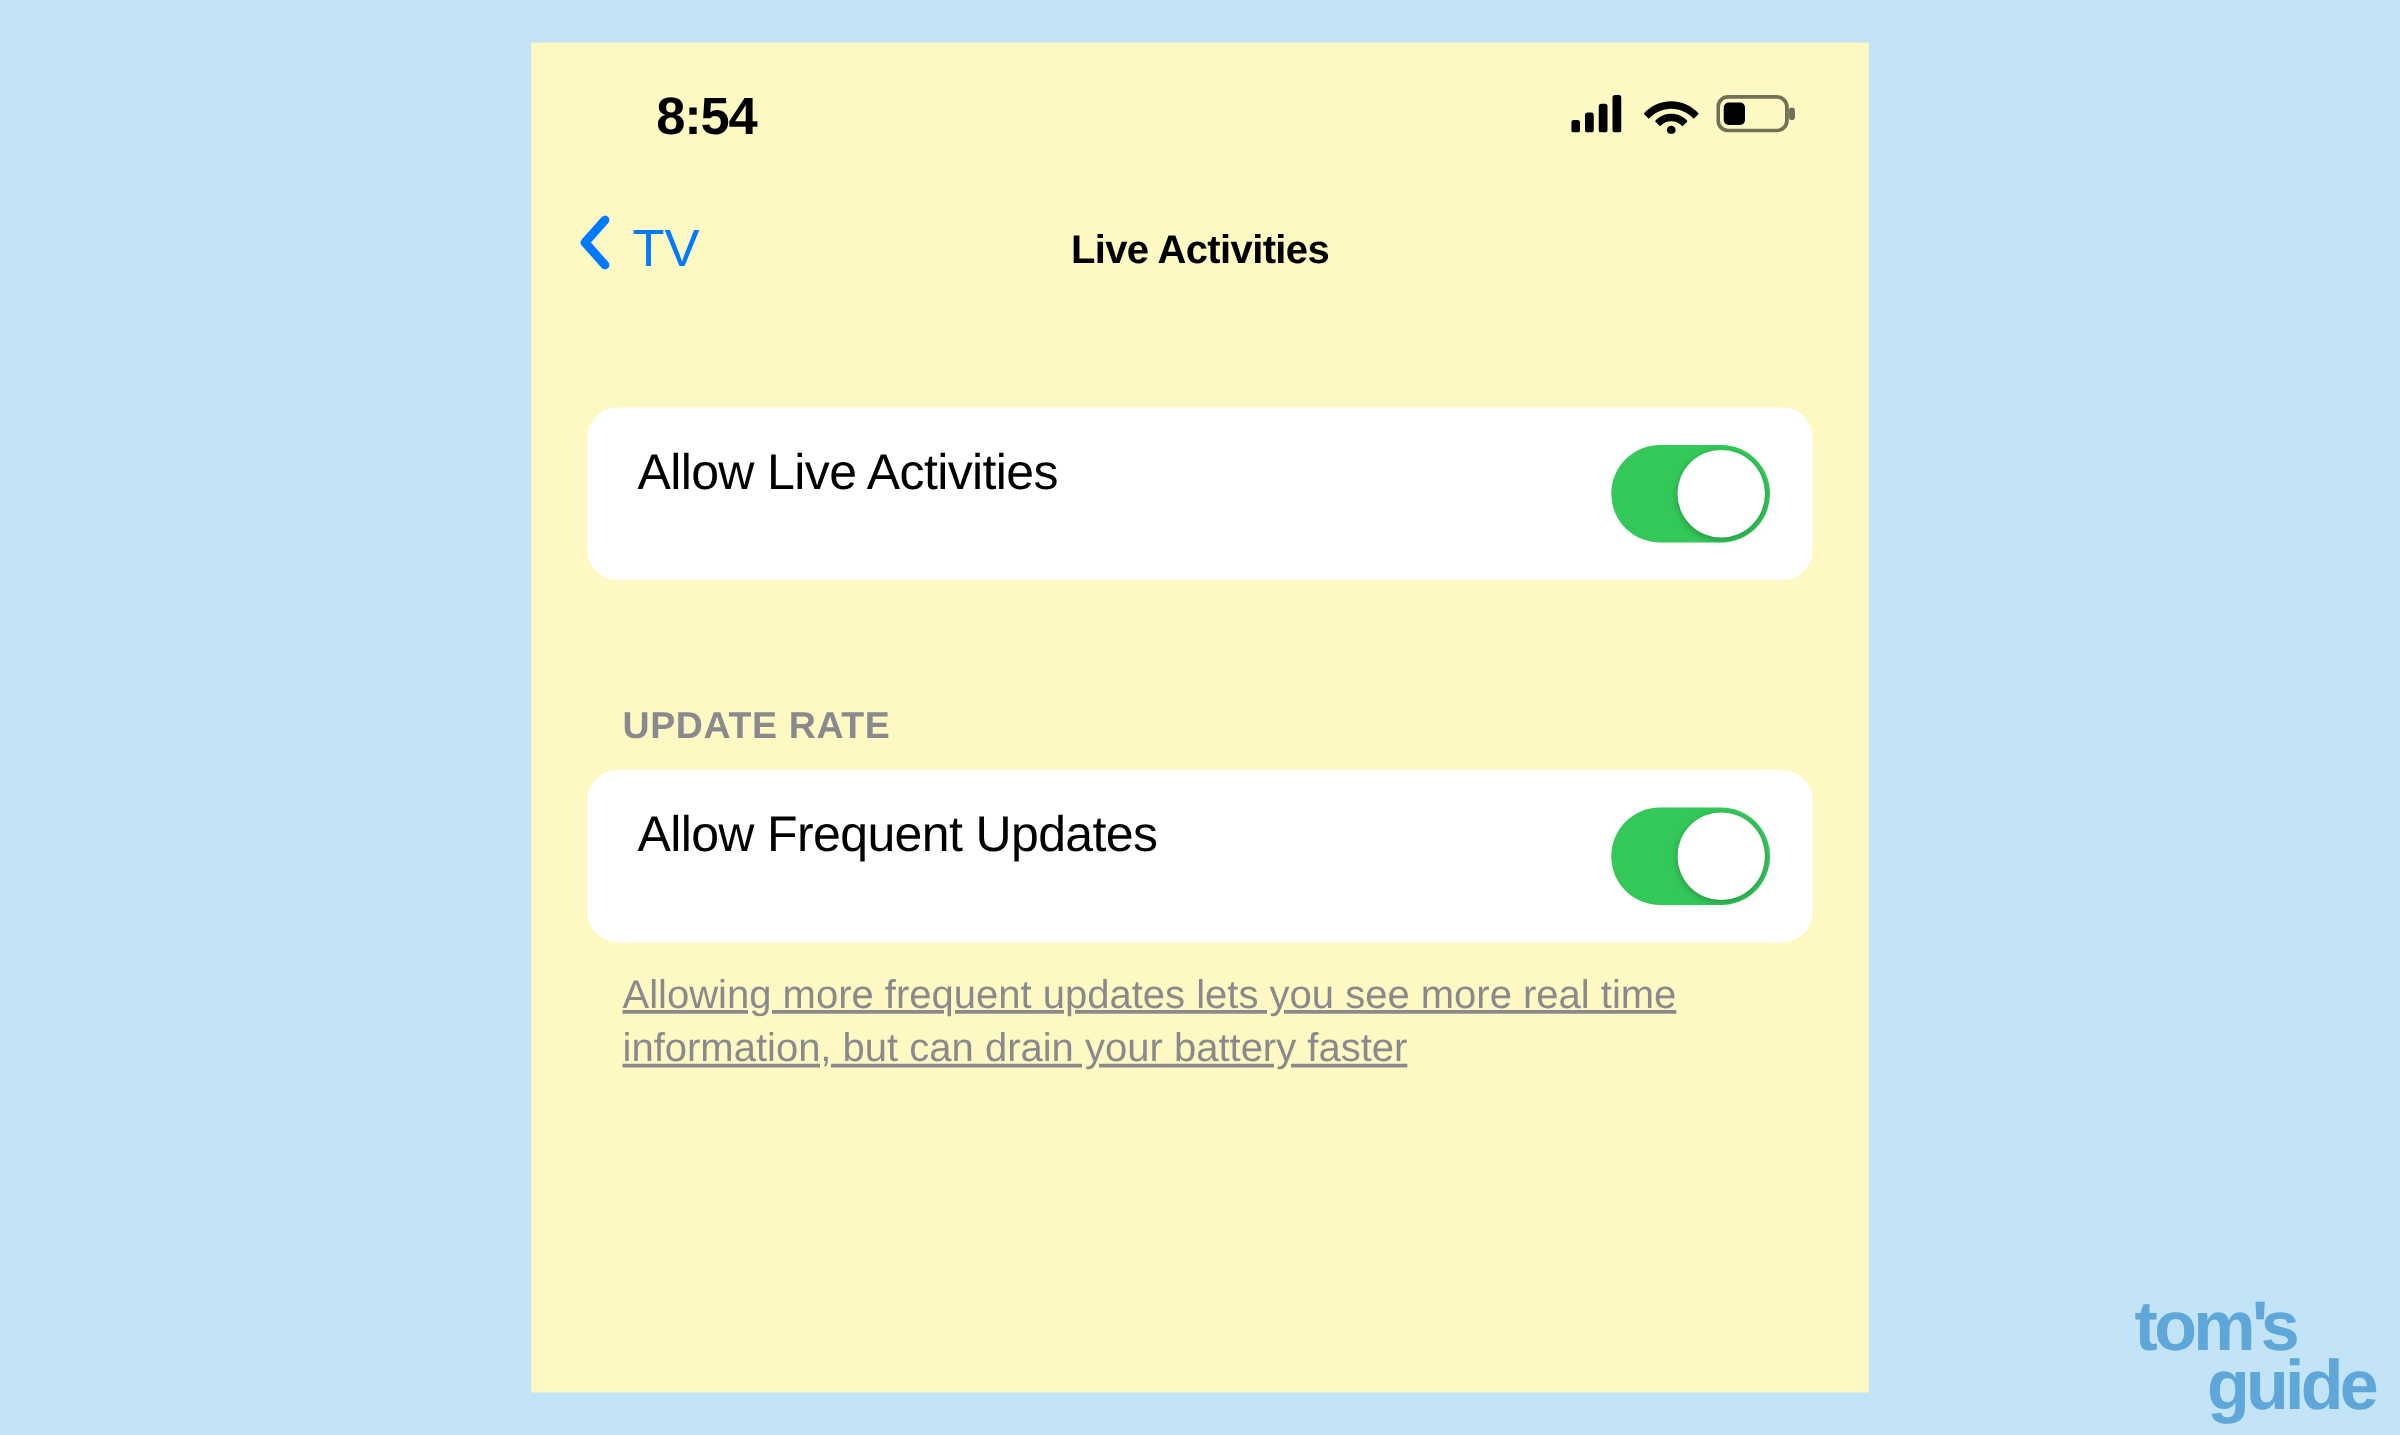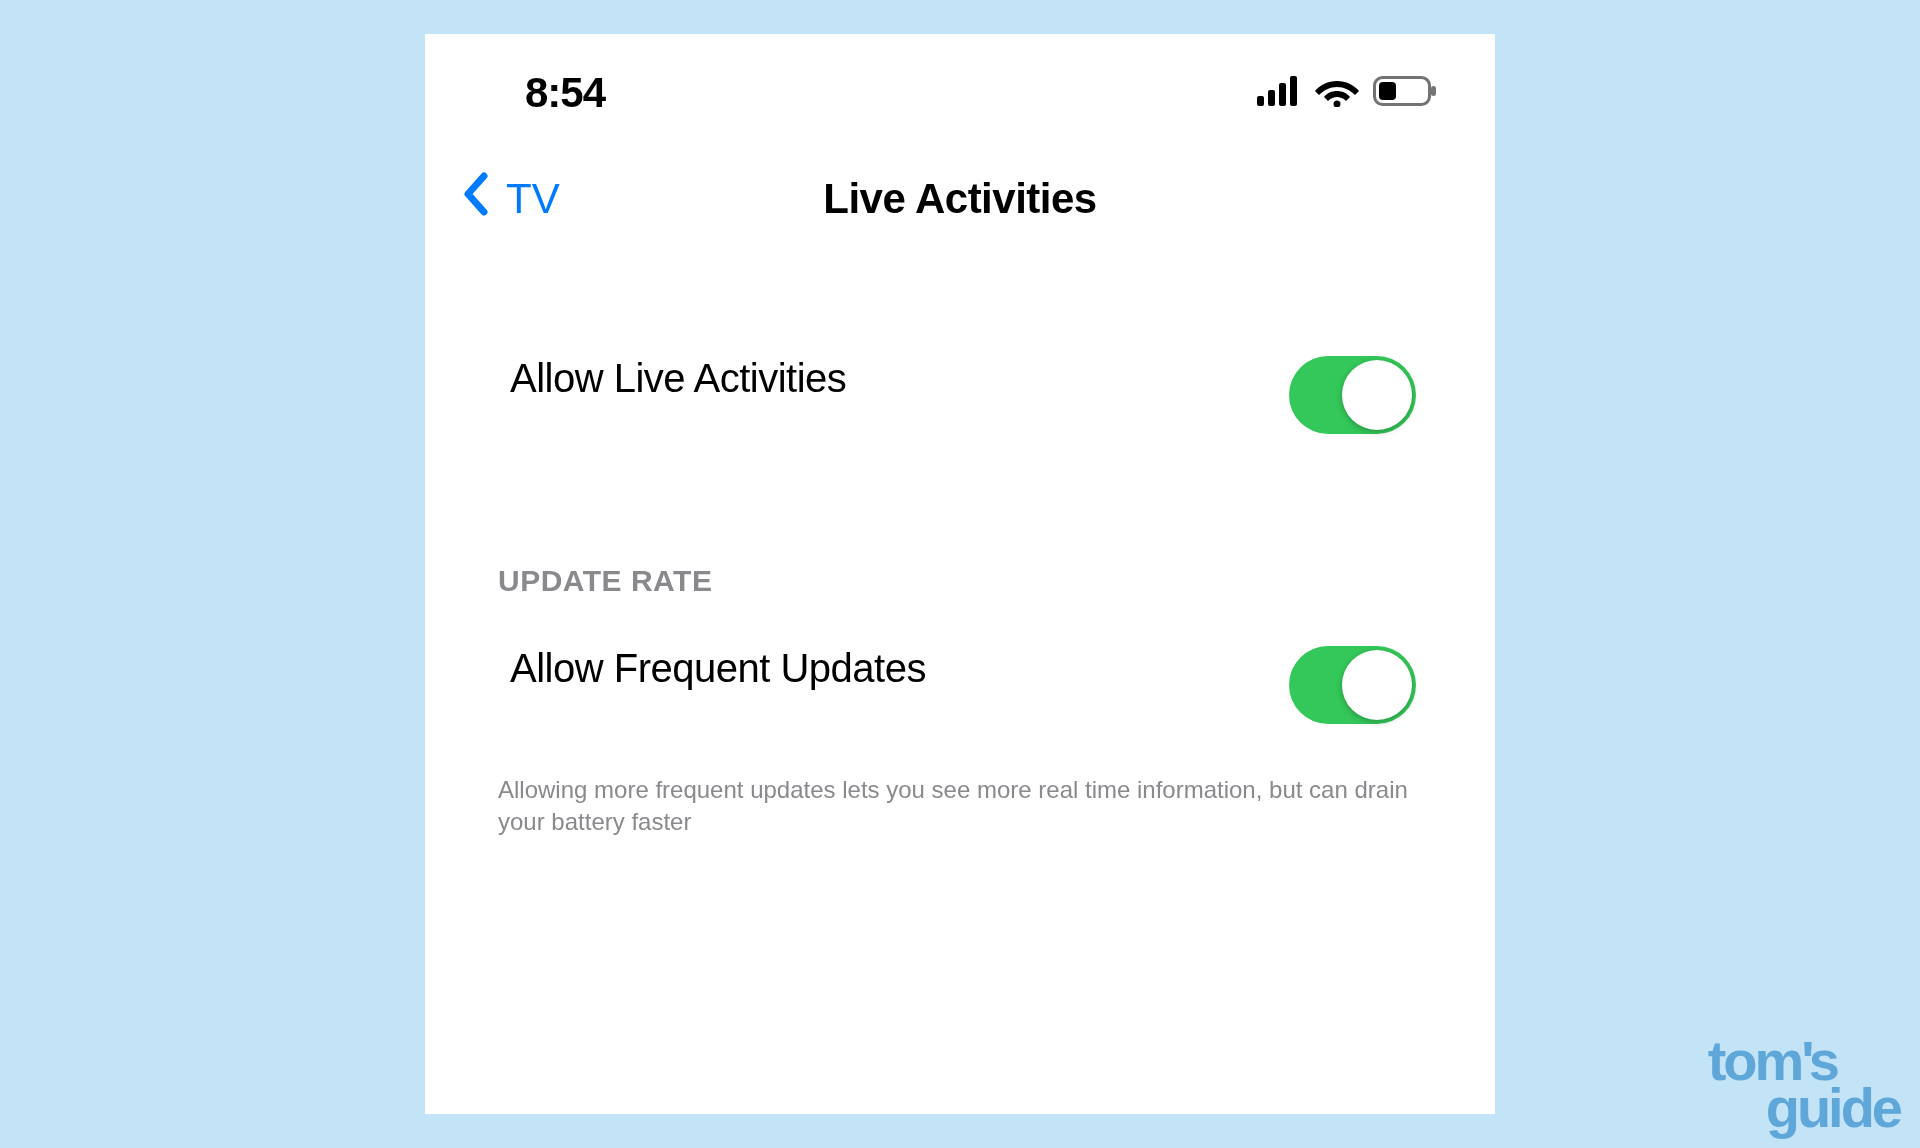--- a/index.html
+++ b/index.html
@@ -13,21 +13,21 @@
       background: #c3e3f7;
       display: flex;
       align-items: center;
       justify-content: center;
       font-family: -apple-system, "Helvetica Neue", Helvetica, Arial, sans-serif;
       position: relative;
     }
     .device {
       width: 1070px;
       height: 1080px;
-      background: #ffffff;
+      background: #fef9c3;
       position: relative;
     }
     .status-bar {
       display: flex;
       justify-content: space-between;
       align-items: center;
       padding: 35px 58px 0 100px;
     }
     .status-time {
       font-size: 42px;
@@ -57,21 +57,21 @@
       z-index: 2;
     }
     .back-label {
       margin-left: 14px;
     }
     .nav-title {
       position: absolute;
       left: 0;
       right: 0;
       text-align: center;
-      font-size: 42px;
+      font-size: 32px;
       font-weight: 600;
       color: #000;
       letter-spacing: -0.5px;
     }
     .content {
       padding: 100px 45px 0 45px;
     }
     .group {
       margin-bottom: 100px;
     }
@@ -90,24 +90,25 @@
       align-items: flex-start;
       justify-content: space-between;
       padding: 30px 34px 30px 40px;
     }
     .cell-label {
       font-size: 40px;
       color: #000;
       letter-spacing: -0.5px;
     }
     .group-footer {
-      font-size: 24px;
+      font-size: 32px;
       line-height: 1.35;
       color: #8a8a8e;
       padding: 20px 30px 0 28px;
+      text-decoration: underline;
     }
     .toggle {
       width: 127px;
       height: 78px;
       border-radius: 40px;
       position: relative;
       cursor: pointer;
       flex-shrink: 0;
     }
     .toggle.on {

